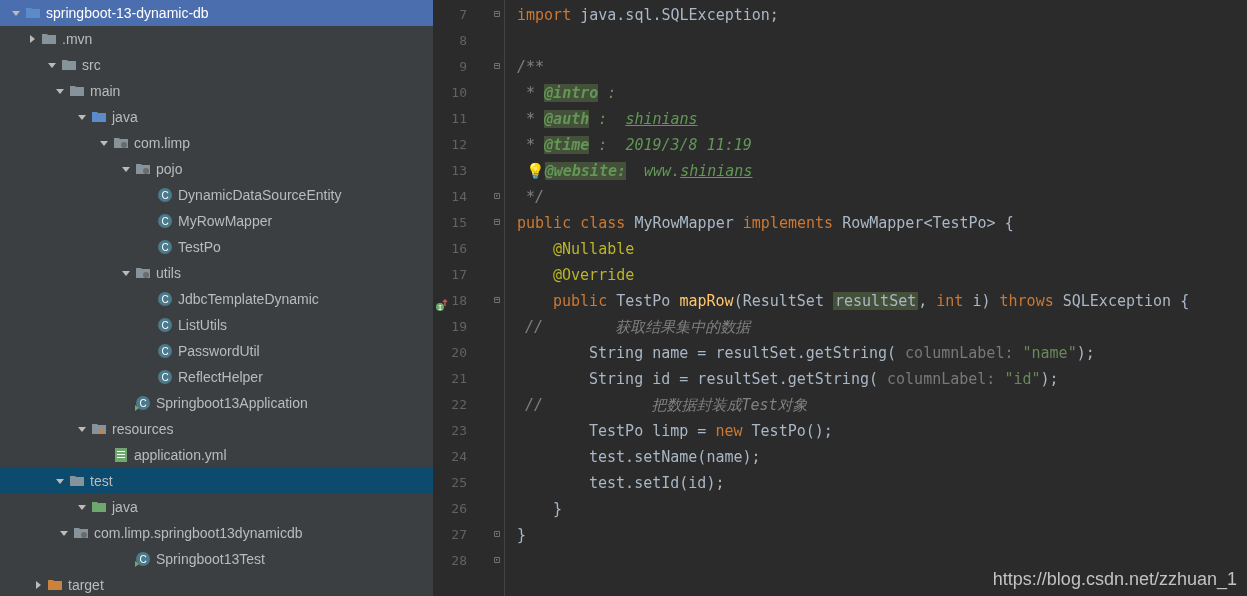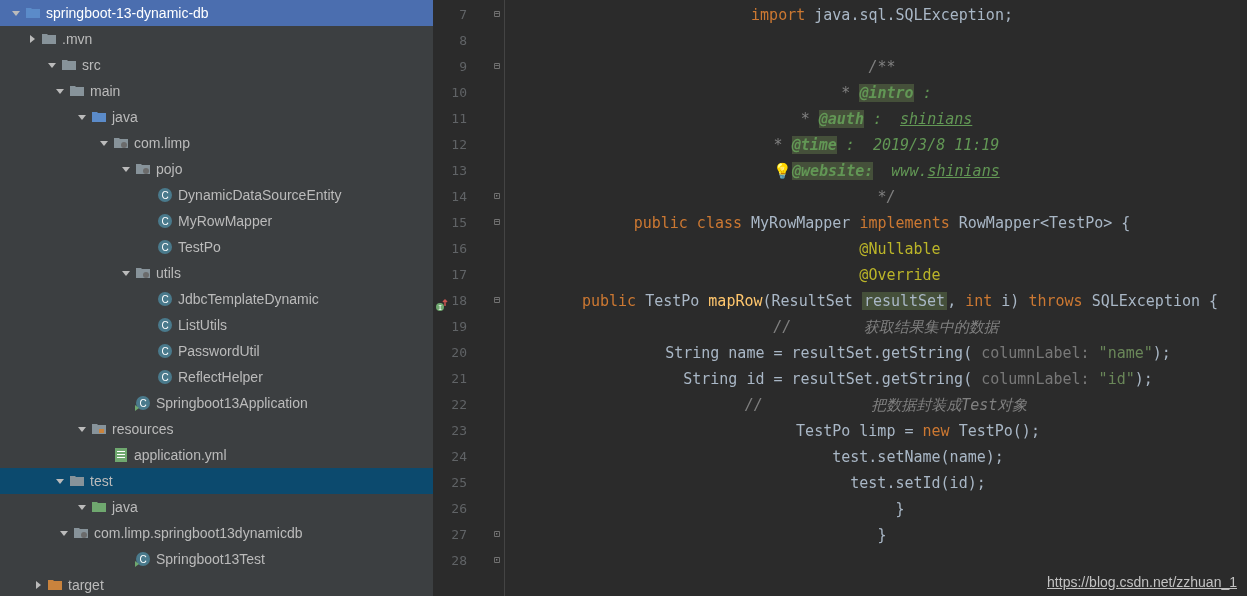--- a/index.html
+++ b/index.html
@@ -11,35 +11,35 @@
 .arrow { width:16px; display:inline-flex; align-items:center; justify-content:center; }
 .arrow svg { width:10px; height:10px; }
 .node-icon { width:18px; display:inline-flex; align-items:center; justify-content:center; margin-right:4px; }
 .node-icon svg { width:16px; height:16px; }
 .label-text { }
 .editor { flex:1; background:#2b2b2b; display:flex; height:100%; }
 .gutter { width:56px; text-align:right; color:#606366; padding-top:2px; user-select:none; }
 .gutter-line { height:26px; line-height:26px; padding-right:22px; position:relative; font-size:13px; }
 .fold-col { width:16px; border-right:1px solid #444; position:relative; }
 .fold-mark { position:absolute; left:2px; width:12px; height:12px; color:#888; font-size:10px; text-align:center; line-height:12px; }
-.code { flex:1; padding-top:2px; font-size:15px; position:relative;text-align:center; }
+.code { flex:1; padding-top:2px; font-size:15px; position:relative; }
 .code-line { height:26px; line-height:26px; white-space:pre; }
 .pad { display:inline-block; }
 .kw { color:#cc7832; }
 .str { color:#6a8759; }
 .hint { color:#787878; }
 .com { color:#808080; font-style:italic; }
 .doctag { color:#629755; font-style:italic; font-weight:bold; }
 .docval { color:#629755; font-style:italic; }
 .doclink { color:#629755; font-style:italic; text-decoration:underline; }
 .doctag.hl { background:#45503a; }
 .ident { color:#ffc66d; }
 .param-hl { background:#45503a; color:#a9b7c6; padding:0 2px; }
 .ann { color:#bbb529; }
-.watermark { position:absolute; right:10px; bottom:6px; color:#ddd; font-family:sans-serif; font-size:14px; opacity:0.85;text-decoration:underline; }
+.watermark { position:absolute; right:10px; bottom:6px; color:#ddd; font-family:sans-serif; font-size:18px; opacity:0.85; }
 .icon-marker { position:absolute; left:2px; top:7px; width:14px; height:14px; }
 .bulb { color:#ffd866; }
 </style>
 </head>
 <body>
 
 <div class="sidebar" id="tree">
     <div class="tree-row selected" style="padding-left: 8px;">
       <span class="arrow">
         <svg viewBox="0 0 10 10">

